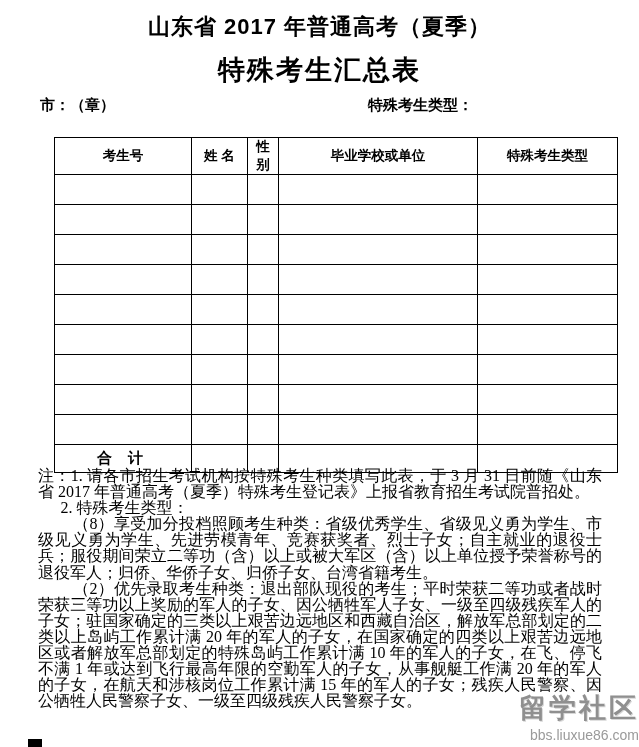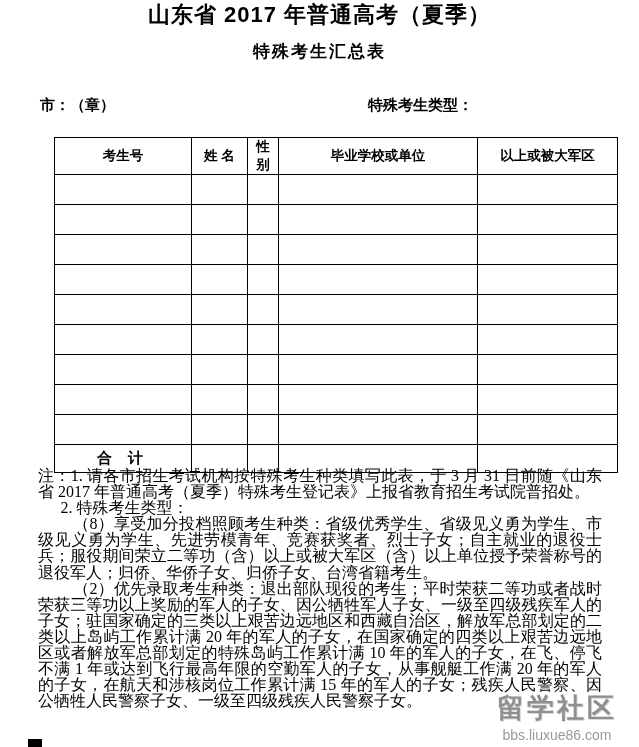--- a/index.html
+++ b/index.html
@@ -10,32 +10,33 @@
   .page {
     position: relative;
     width: 639px;
     height: 747px;
     background: #ffffff;
     color: #000;
     font-family: "Liberation Serif", "DejaVu Serif", serif;
     overflow: hidden;
   }
   .title-line1 {
+    padding-top: 12px;
     text-align: center;
     font-family: "Liberation Sans", "DejaVu Sans", sans-serif;
     font-weight: bold;
     font-size: 22px;
     letter-spacing: 1px;
   }
   .title-line2 {
     margin-top: 10px;
     text-align: center;
     font-family: "Liberation Sans", "DejaVu Sans", sans-serif;
     font-weight: bold;
-    font-size: 17px;
+    font-size: 27px;
     letter-spacing: 2px;
   }
   .meta-row {
     position: absolute;
     left: 0;
     top: 96px;
     width: 100%;
     height: 22px;
     font-family: "Liberation Sans", "DejaVu Sans", sans-serif;
     font-weight: bold;
@@ -87,23 +88,23 @@
     font-size: 16px;
     line-height: 16.1px;
     text-align: justify;
   }
   .notes p { margin: 0; }
   .note-2 { text-indent: 1.4em; }
   .note-3, .note-4 { text-indent: 2.2em; }
 
   .watermark {
     position: absolute;
-    right: 22px;
+    right: 0;
     bottom: 4px;
-    text-align: center;
+    text-align: right;
     font-family: "Liberation Sans", "DejaVu Sans", sans-serif;
     user-select: none;
   }
   .wm-title {
     font-size: 27px;
     font-weight: bold;
     letter-spacing: 3px;
     color: #8f8f8f;
     text-shadow: 1px 1px 0 #d8d8d8;
   }
@@ -141,21 +142,21 @@
       <col style="width:31px">
       <col style="width:199px">
       <col style="width:140px">
     </colgroup>
     <thead>
       <tr>
         <th>考生号</th>
         <th>姓 名</th>
         <th>性 别</th>
         <th>毕业学校或单位</th>
-        <th>以上或被大军区</th>
+        <th>特殊考生类型</th>
       </tr>
     </thead>
     <tbody id="table-body">
         <tr>
           <td></td>
           <td></td>
           <td></td>
           <td></td>
           <td></td>
         </tr>

